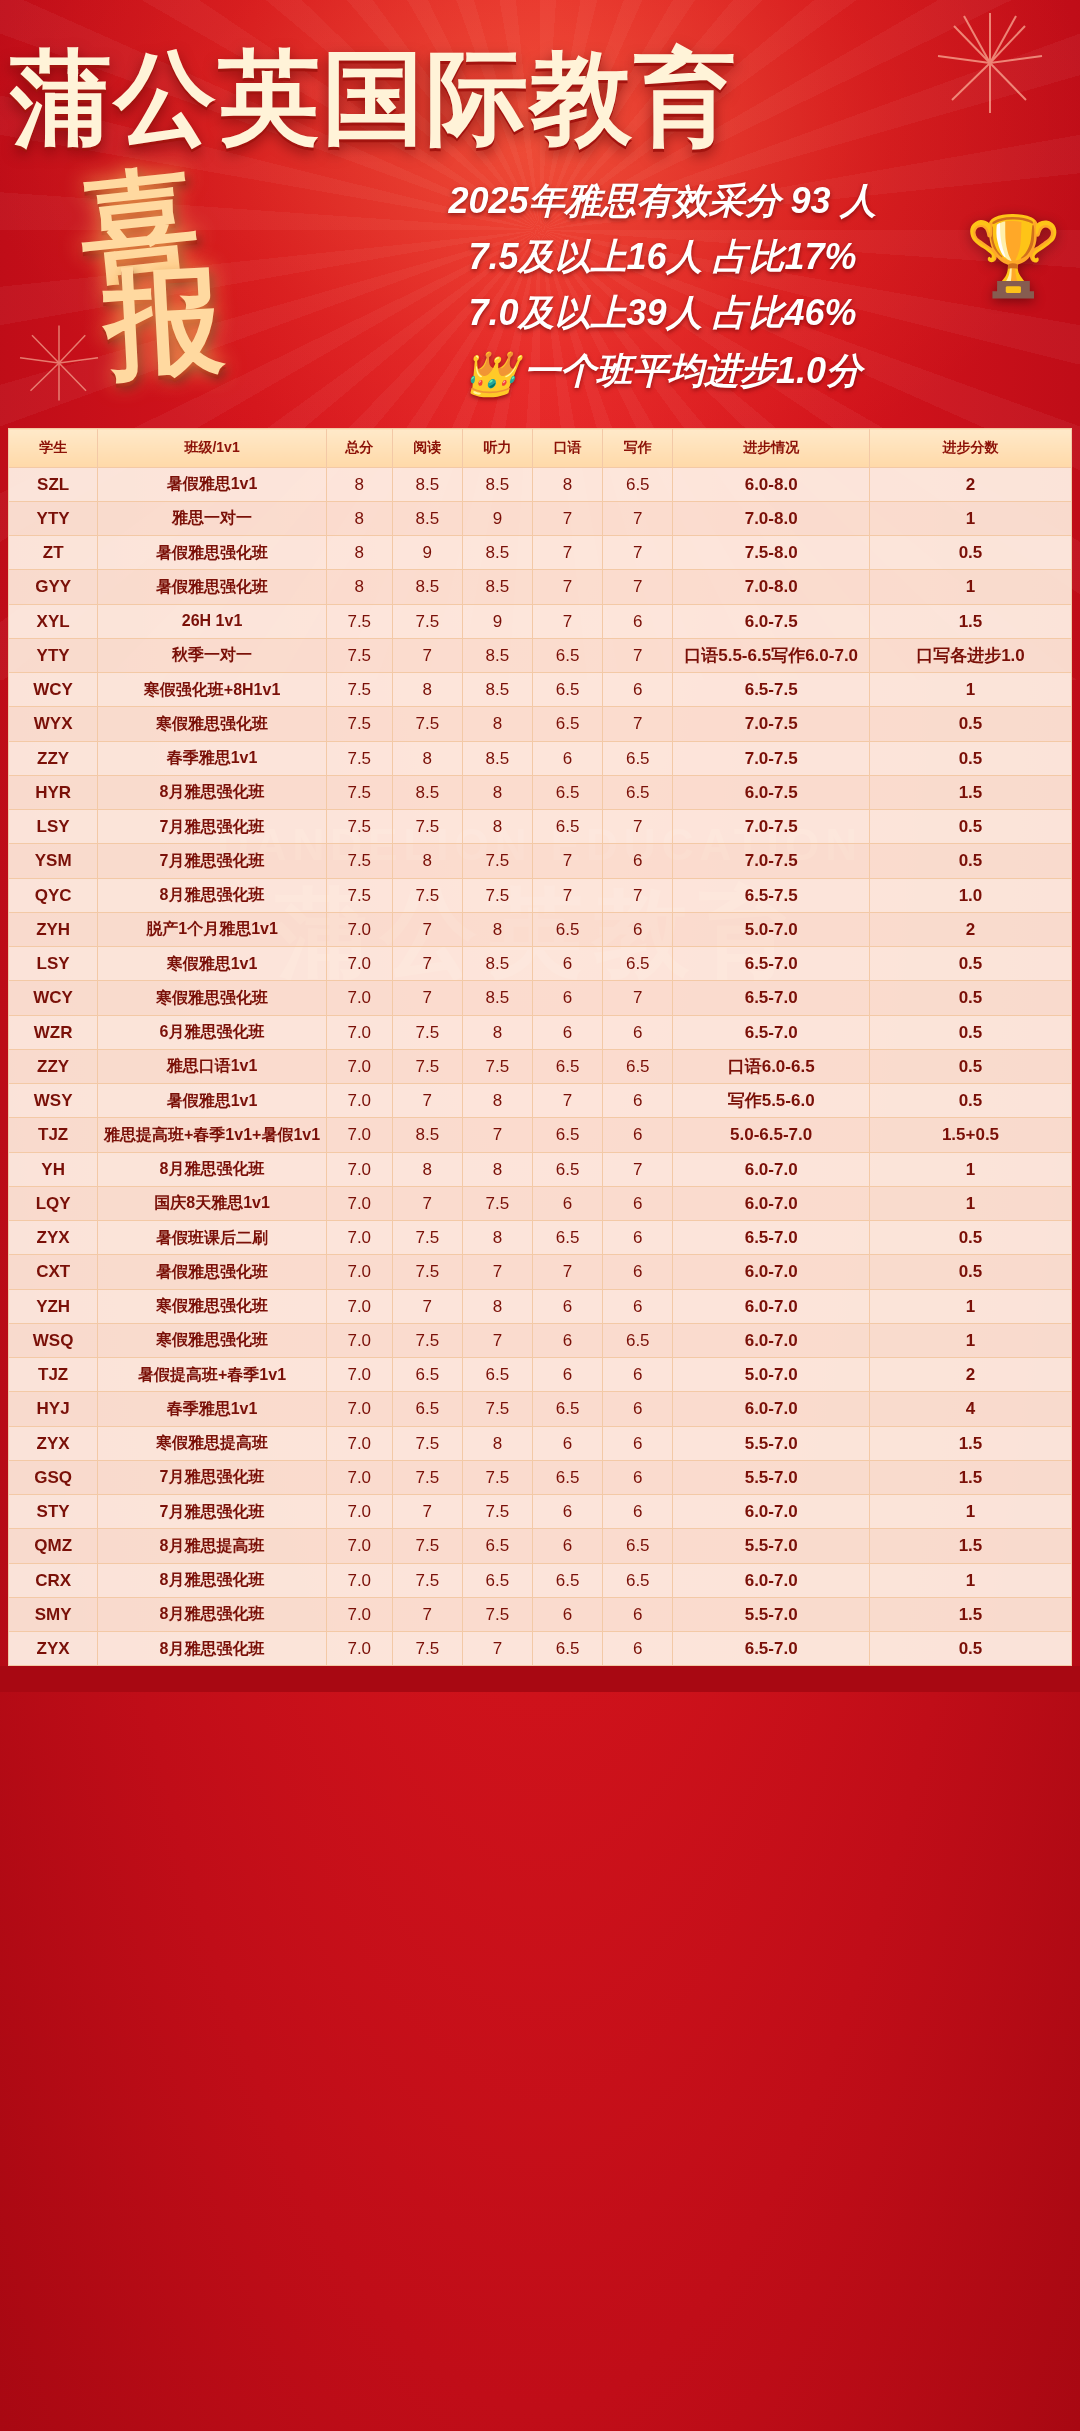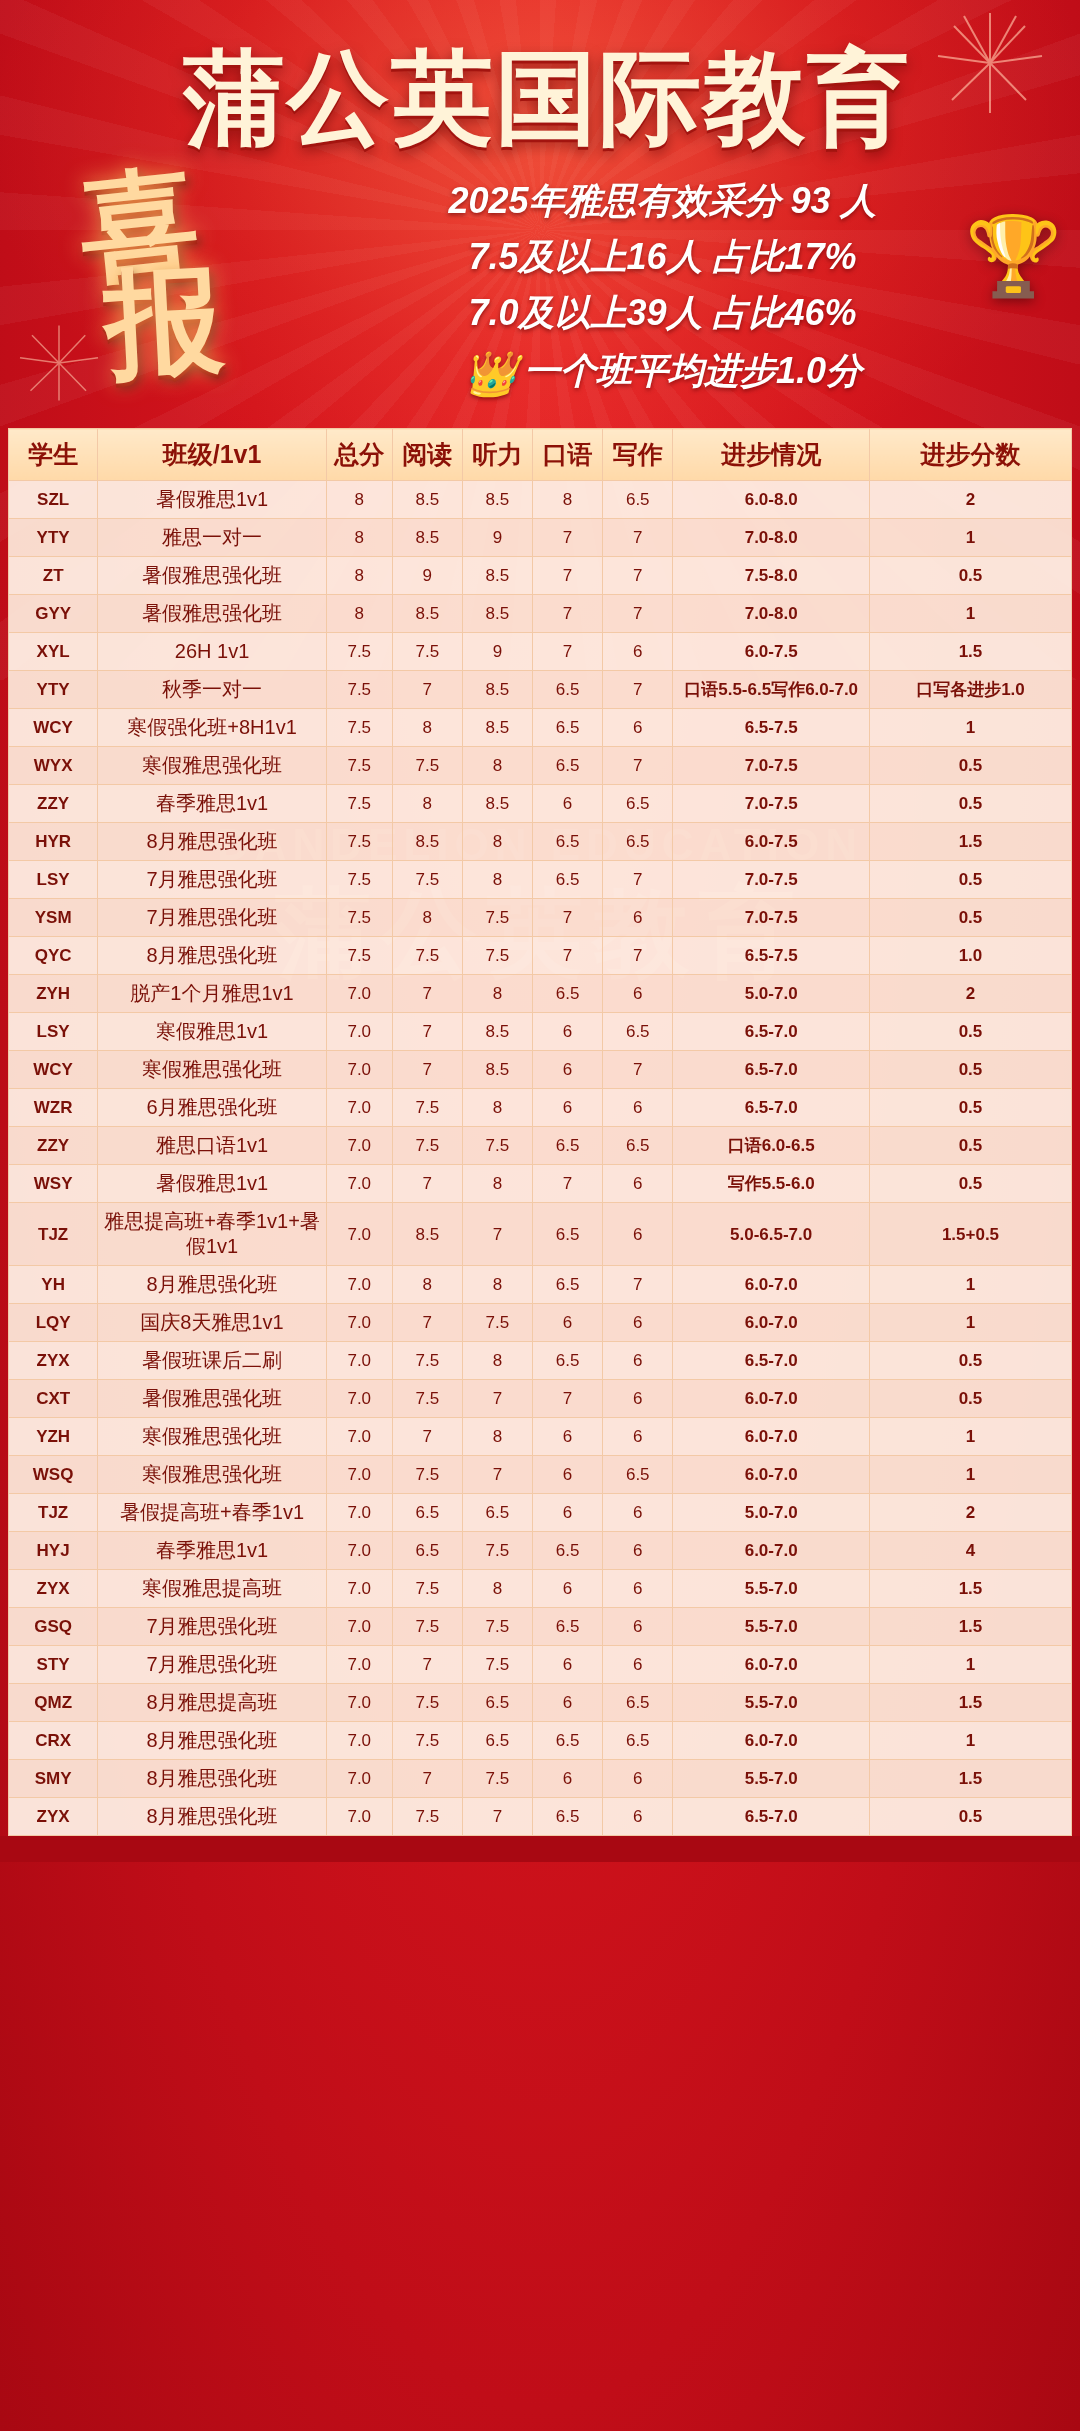--- a/index.html
+++ b/index.html
@@ -42,22 +42,20 @@
     pointer-events: none;
     opacity: .85;
   }
   .fw1 { top: 8px; right: 30px; }
   .fw2 { top: 318px; left: 14px; }
 
   
   .title-wrap {
     position: relative;
     padding-top: 44px;
-    text-align: center;
-    padding-left: 14px;
   }
   .main-title {
     font-family: "DejaVu Sans", sans-serif;
     font-weight: 700;
     font-size: 102px;
     line-height: 1.05;
     letter-spacing: 2px;
     color: #fff3d8;
     background: linear-gradient(180deg, #fffdf2 0%, #ffe9b4 45%, #ffcf72 70%, #f7b martes 100%);
     -webkit-background-clip: text;
@@ -167,28 +165,28 @@
     text-align: center;
     color: #7a1008;
     background: rgba(255,244,232,0.93);
     vertical-align: middle;
     line-height: 1.25;
   }
   thead th {
     background: linear-gradient(180deg,#ffe9c9 0%, #ffd9a8 100%);
     color: #8c1107;
     font-weight: 700;
-    font-size: 25px;
+    font-size: 14px;
     padding: 10px 2px;
   }
   tbody tr:nth-child(even) td {
     background: rgba(253,235,219,0.93);
   }
   td.name, th.name { font-weight: 700; }
-  td.cls { font-weight: 400; font-size: 20px; }
+  td.cls { font-weight: 700; font-size: 16px; }
   td.prog, th.prog { font-weight: 700; }
   col.c-name { width: 8.4%; }
   col.c-cls  { width: 21.5%; }
   col.c-tot  { width: 6.2%; }
   col.c-r    { width: 6.6%; }
   col.c-l    { width: 6.6%; }
   col.c-s    { width: 6.6%; }
   col.c-w    { width: 6.6%; }
   col.c-prog { width: 18.5%; }
   col.c-pts  { width: 19.0%; }

